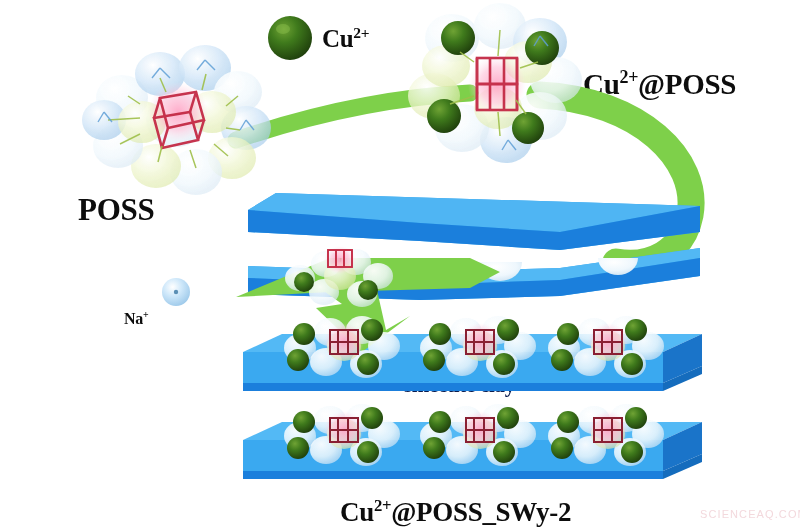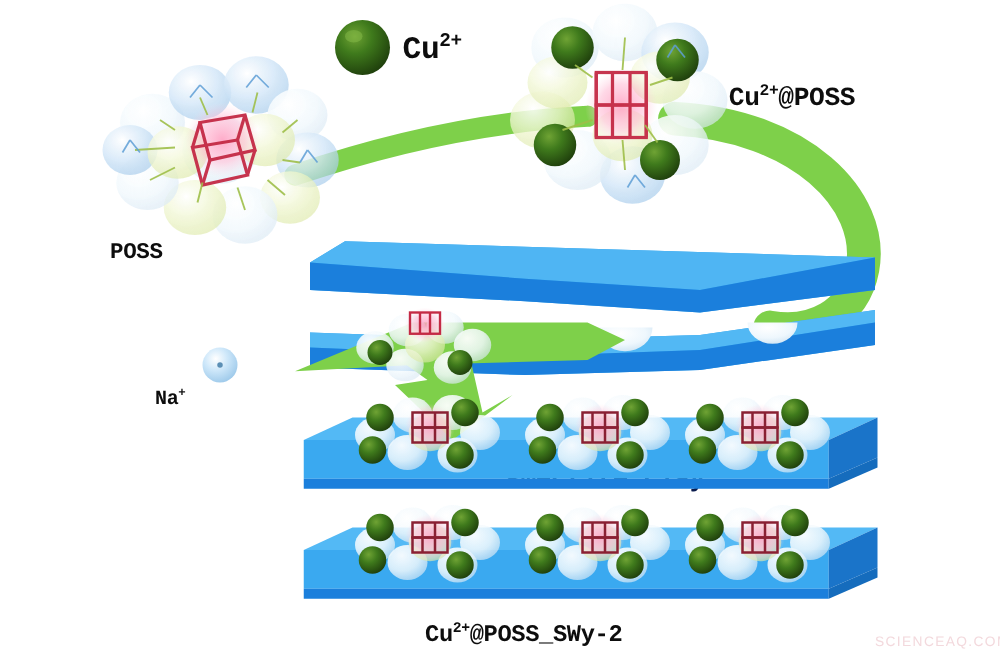--- a/index.html
+++ b/index.html
@@ -10,37 +10,37 @@
   #scene {
     position: relative;
     width: 800px;
     height: 530px;
     background: #ffffff;
     overflow: hidden;
     font-family: "Liberation Sans", sans-serif;
   }
   .lbl {
     position: absolute;
-    font-family: Liberation Mono, monospace;
+    font-family: Liberation Serif, serif;
     font-weight: bold;
     color: #0d0d0d;
     white-space: nowrap;
     letter-spacing: -0.3px;
   }
   .lbl sup {
     font-size: 0.62em;
     vertical-align: super;
     line-height: 0;
   }
-  #label-poss      { left: 88px;  top: 192px; font-size: 18px; }
+  #label-poss      { left: 78px;  top: 192px; font-size: 31px; }
   #label-cu        { left: 322px; top: 25px;  font-size: 25px; }
-  #label-cuposs    { left: 583px; top: 68px;  font-size: 21px; }
+  #label-cuposs    { left: 583px; top: 68px;  font-size: 29px; }
   #label-na        { left: 124px; top: 310px; font-size: 16px; }
   #label-smectite  { left: 404px; top: 373px; font-size: 21px; color: #0a1b4d; }
-  #label-caption   { left: 340px; top: 497px; font-size: 19px; }
+  #label-caption   { left: 340px; top: 497px; font-size: 27px; }
   #watermark {
     position: absolute;
     left: 700px; top: 508px;
     font-size: 11px;
     letter-spacing: 1.1px;
     color: #f3d9dd;
     font-family: "Liberation Sans", sans-serif;
     font-weight: normal;
   }
   svg.layer {

